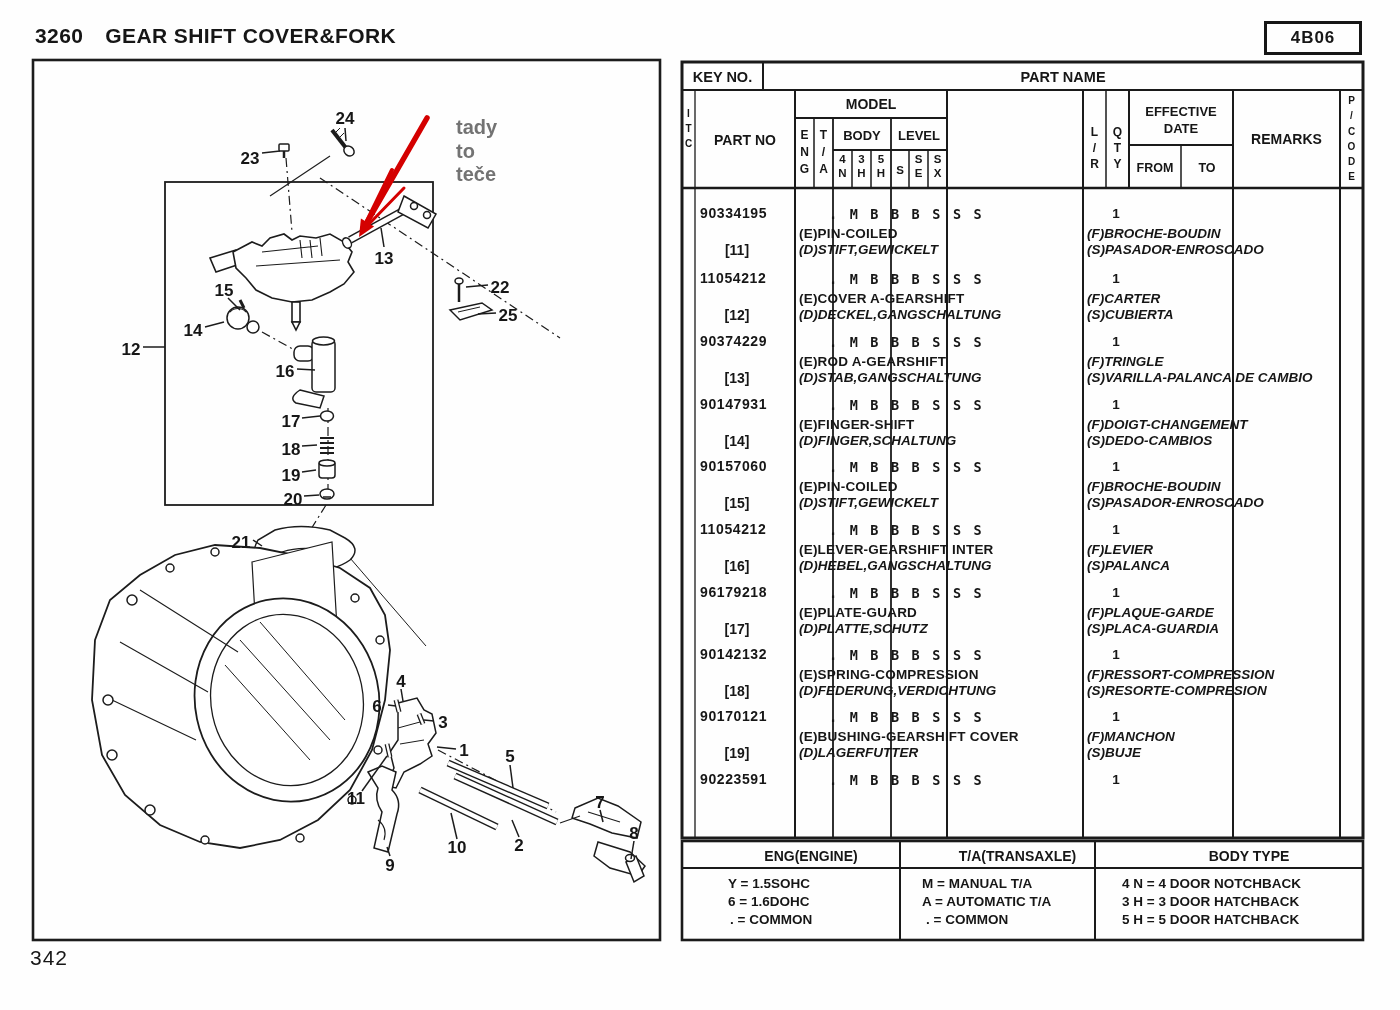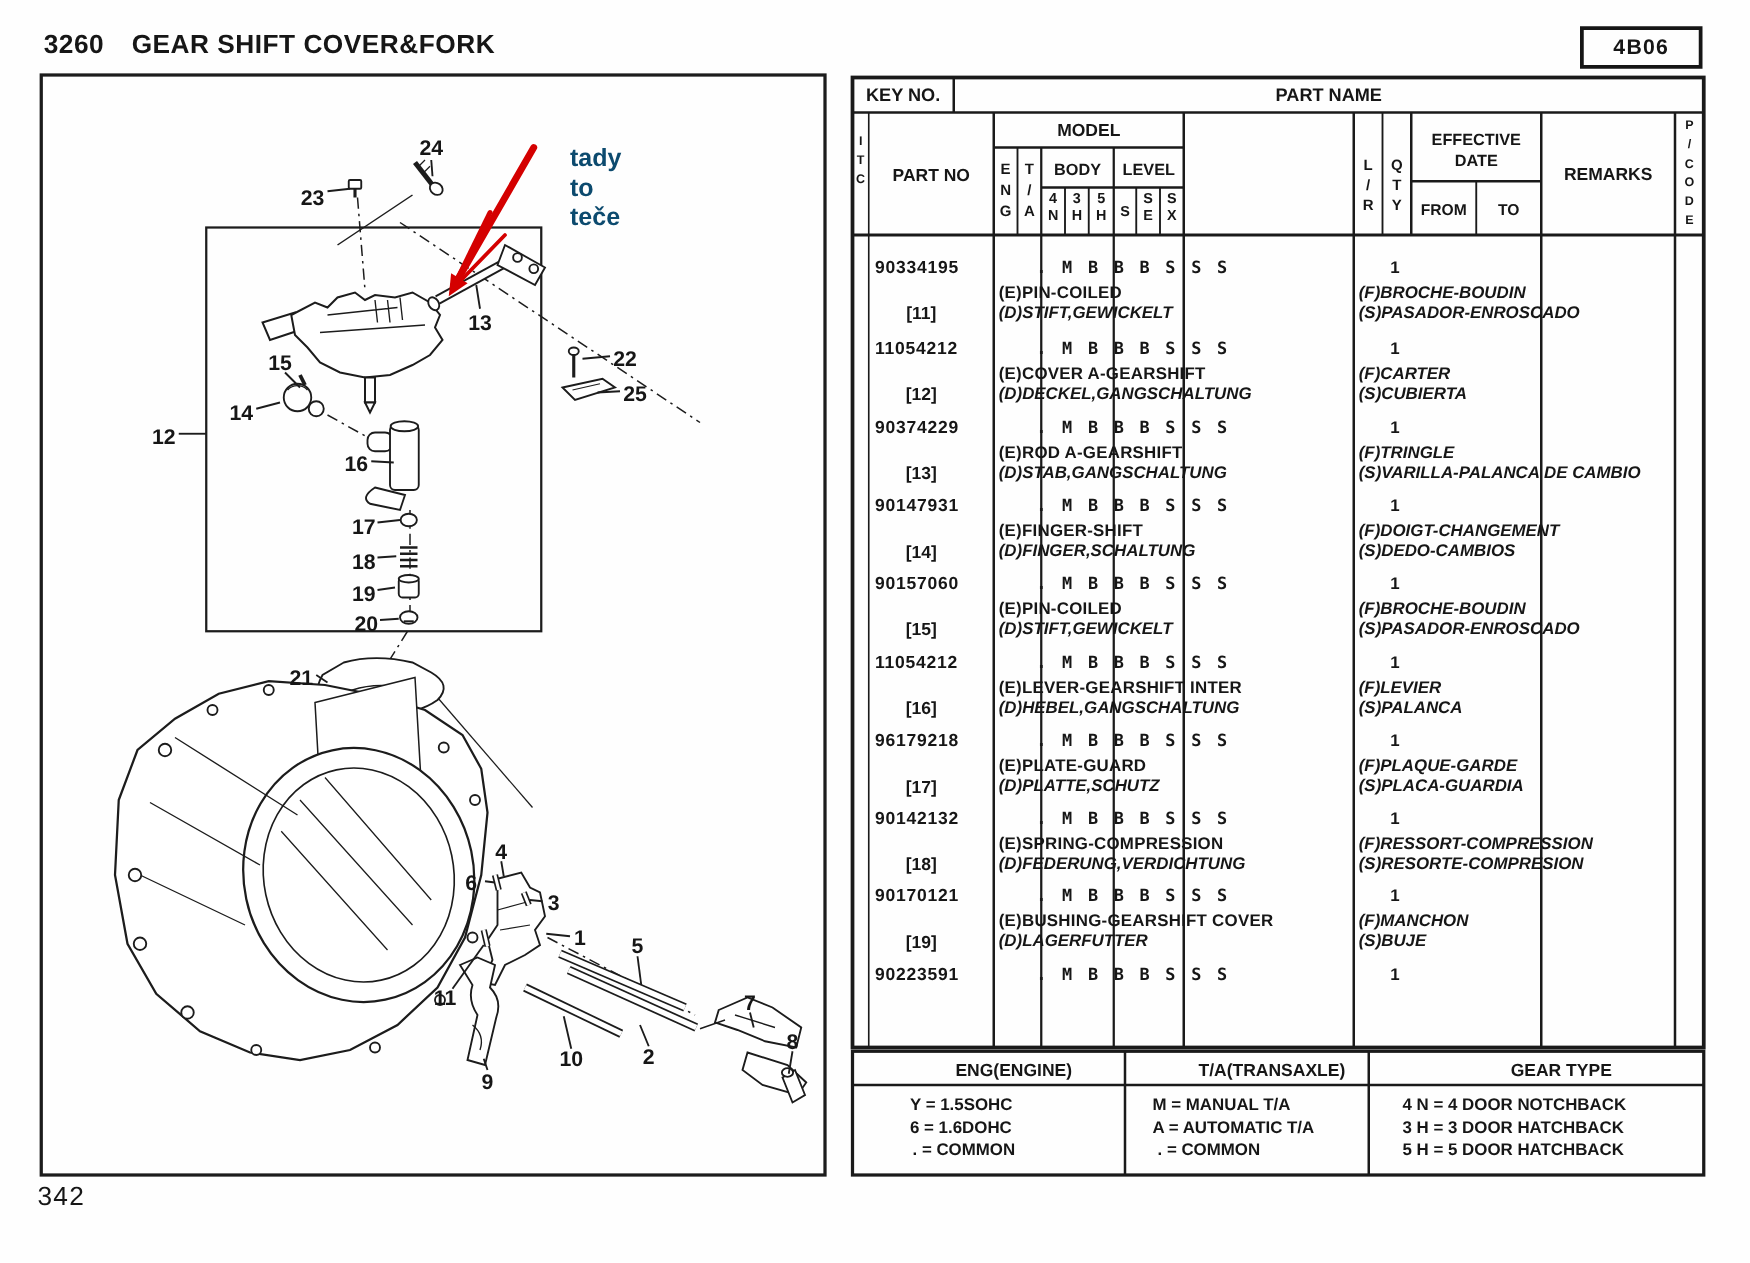--- a/index.html
+++ b/index.html
@@ -51,21 +51,21 @@
   .e-nen{left:799px;top:21px;font-size:13.5px;font-weight:bold;letter-spacing:.2px;}
   .e-nde{left:799px;top:37px;font-size:13.5px;font-weight:bold;font-style:italic;}
   .e-nfr{left:1087px;top:21px;font-size:13.5px;font-weight:bold;font-style:italic;}
   .e-nes{left:1087px;top:37px;font-size:13.5px;font-weight:bold;font-style:italic;}
   
   .lg-h{top:845px;height:21px;font-size:14px;position:absolute;display:flex;
         align-items:center;justify-content:center;font-weight:bold;margin-left:20px;}
   #lg-h0{left:682px;width:218px;} #lg-h1{left:900px;width:195px;} #lg-h2{left:1095px;width:268px;}
   .lg-i{position:absolute;font-size:13.5px;font-weight:bold;white-space:nowrap;}
   
-  #leak-note{left:456px;top:116px;color:#0c4a6e;font-size:20px;font-weight:bold;line-height:23.5px;}
+  #leak-note{left:456px;top:116px;color:#737373;font-size:20px;font-weight:bold;line-height:23.5px;}
   svg text{font-family:"Liberation Sans",sans-serif;font-weight:bold;fill:#161616;}
 </style>
 </head>
 <body>
 
 <div id="page">
 
   <div id="title" class="abs">
     <span class="code">3260</span><span>GEAR SHIFT COVER&amp;FORK</span>
   </div>
@@ -442,21 +442,21 @@
     <div class="e-nes">(S)BUJE</div>
   </div>
   <div class="entry" style="top:771px">
     <div class="e-pno">90223591</div>
     <div class="e-model">. M B B B S S S</div>
     <div class="e-qty">1</div>
   </div>
 
   <div id="lg-h0" class="lg-h">ENG(ENGINE)</div>
   <div id="lg-h1" class="lg-h">T/A(TRANSAXLE)</div>
-  <div id="lg-h2" class="lg-h">GEAR  TYPE</div>
+  <div id="lg-h2" class="lg-h">BODY  TYPE</div>
   <div class="lg-i" style="left:728px;top:876px">Y = 1.5SOHC</div>
   <div class="lg-i" style="left:728px;top:894px">6 = 1.6DOHC</div>
   <div class="lg-i" style="left:730px;top:912px">. = COMMON</div>
   <div class="lg-i" style="left:922px;top:876px">M = MANUAL T/A</div>
   <div class="lg-i" style="left:922px;top:894px">A = AUTOMATIC T/A</div>
   <div class="lg-i" style="left:926px;top:912px">. = COMMON</div>
   <div class="lg-i" style="left:1122px;top:876px">4 N = 4 DOOR NOTCHBACK</div>
   <div class="lg-i" style="left:1122px;top:894px">3 H = 3 DOOR HATCHBACK</div>
   <div class="lg-i" style="left:1122px;top:912px">5 H = 5 DOOR HATCHBACK</div>
 

